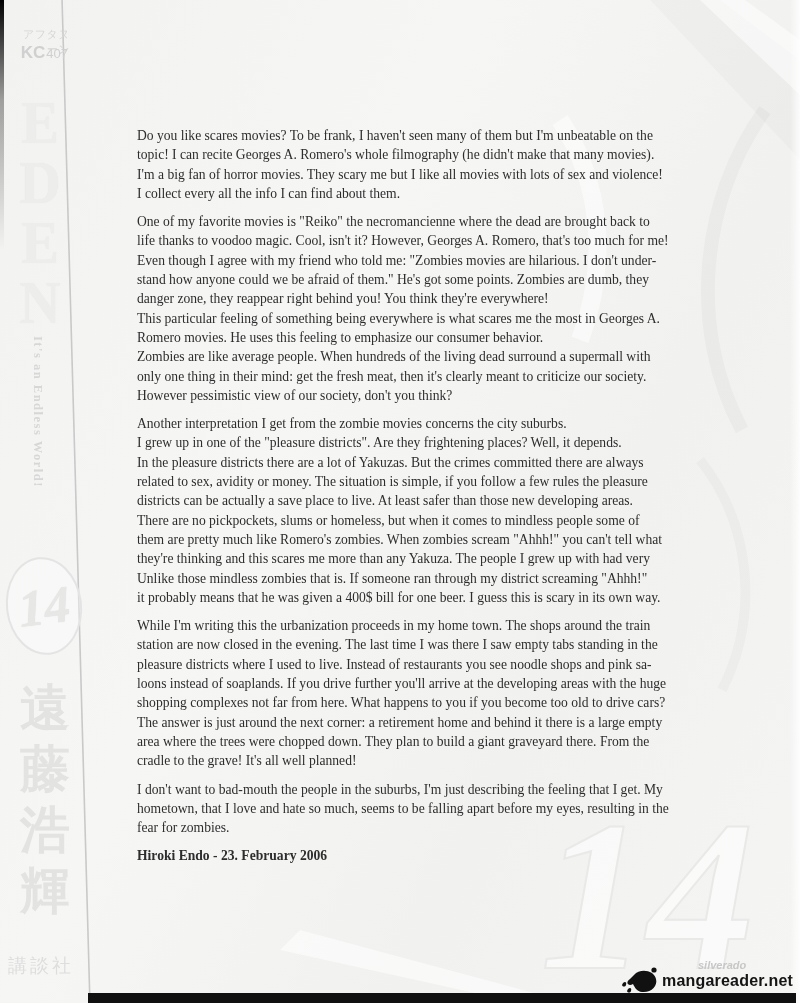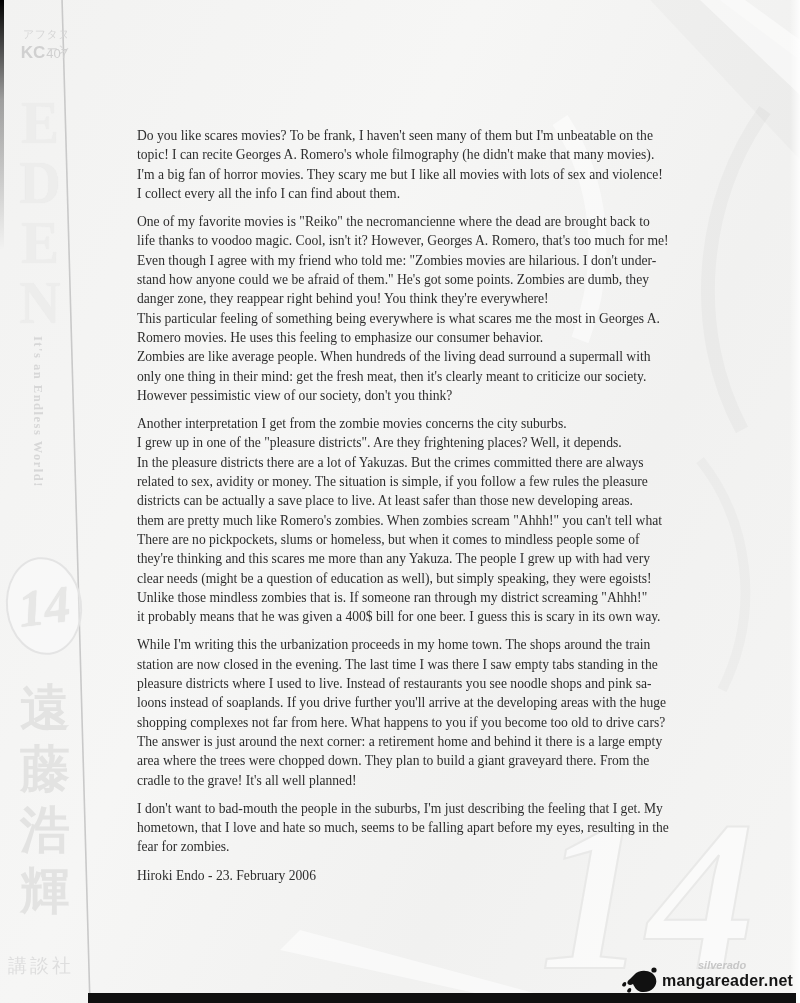--- a/index.html
+++ b/index.html
@@ -31,21 +31,21 @@
     text-shadow:0 0 1px #dedede;}
   .author-vertical{position:absolute;left:16px;top:678px;width:58px;text-align:center;
     font-family:"DejaVu Sans",sans-serif;font-weight:bold;font-size:50px;line-height:61px;
     color:#e3e3e2;word-break:break-all;}
   .publisher{position:absolute;left:8px;top:953px;
     font-family:Liberation Serif, serif;font-size:19px;letter-spacing:3px;color:#dedede;}
   
   .afterword{position:absolute;left:137px;top:126px;width:625px;z-index:3;color:#2d2d2d;}
   .paragraph{margin:0 0 9px 0;}
   .line{white-space:pre;font-size:13.6px;line-height:19.3px;}
-  .signature{font-size:13.6px;line-height:19.3px;white-space:pre;}
+  .signature{font-size:13.6px;line-height:19.3px;white-space:pre;font-weight:bold;}
   
   .ghost-14{position:absolute;left:540px;top:788px;z-index:1;
     font-weight:bold;font-style:italic;font-size:215px;line-height:215px;
     color:rgba(255,255,255,.55);-webkit-text-stroke:2px #e9e9e8;}
   .scanlator{position:absolute;left:698px;top:959px;width:72px;text-align:left;z-index:4;
     font-family:"Liberation Sans",sans-serif;font-weight:bold;font-style:italic;
     font-size:11px;color:#c7c7c7;}
   .site-wm{position:absolute;left:618px;top:966px;z-index:4;display:flex;align-items:center;}
   .site-wm .logo{width:44px;height:30px;}
   .site-wm .site-text{font-family:"Liberation Sans",sans-serif;font-weight:bold;
@@ -111,24 +111,23 @@
         <div class="line">Zombies are like average people. When hundreds of the living dead surround a supermall with</div>
         <div class="line">only one thing in their mind: get the fresh meat, then it's clearly meant to criticize our society.</div>
         <div class="line">However pessimistic view of our society, don't you think?</div>
       </div>
       <div class="paragraph">
         <div class="line">Another interpretation I get from the zombie movies concerns the city suburbs.</div>
         <div class="line">I grew up in one of the "pleasure districts". Are they frightening places? Well, it depends.</div>
         <div class="line">In the pleasure districts there are a lot of Yakuzas. But the crimes committed there are always</div>
         <div class="line">related to sex, avidity or money. The situation is simple, if you follow a few rules the pleasure</div>
         <div class="line">districts can be actually a save place to live. At least safer than those new developing areas.</div>
+        <div class="line">There are no pickpockets, slums or homeless, but when it comes to mindless people some of</div>
         <div class="line">them are pretty much like Romero's zombies. When zombies scream "Ahhh!" you can't tell what</div>
-        <div class="line">There are no pickpockets, slums or homeless, but when it comes to mindless people some of</div>
         <div class="line">they're thinking and this scares me more than any Yakuza. The people I grew up with had very</div>
-        <div class="line">clear needs (might be a question of education as well), but simply speaking, they were egoists!</div>
         <div class="line">Unlike those mindless zombies that is. If someone ran through my district screaming "Ahhh!"</div>
         <div class="line">it probably means that he was given a 400$ bill for one beer. I guess this is scary in its own way.</div>
       </div>
       <div class="paragraph">
         <div class="line">While I'm writing this the urbanization proceeds in my home town. The shops around the train</div>
         <div class="line">station are now closed in the evening. The last time I was there I saw empty tabs standing in the</div>
         <div class="line">pleasure districts where I used to live. Instead of restaurants you see noodle shops and pink sa-</div>
         <div class="line">loons instead of soaplands. If you drive further you'll arrive at the developing areas with the huge</div>
         <div class="line">shopping complexes not far from here. What happens to you if you become too old to drive cars?</div>
         <div class="line">The answer is just around the next corner: a retirement home and behind it there is a large empty</div>

